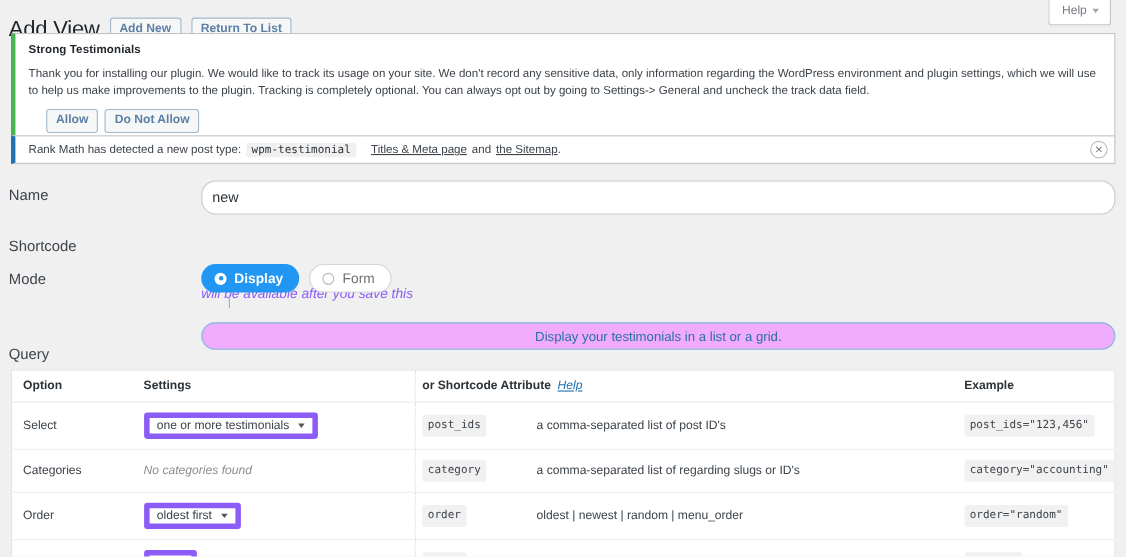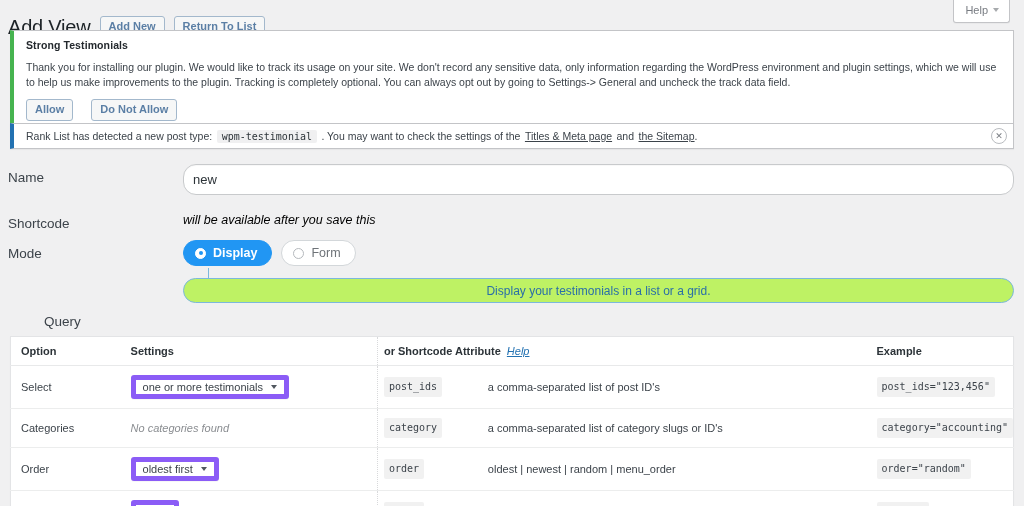--- a/index.html
+++ b/index.html
@@ -81,21 +81,21 @@
     display: flex; align-items: center;
   }
   .notice-title {
     font-size: 10.5px; font-weight: 700; color: #23282d;
     margin: 0 0 8px 0; line-height: 13px; letter-spacing: .1px;
   }
   .notice-body {
     font-size: 10.5px; line-height: 15px; color: #3c434a;
     margin: 0 0 9px 0; max-width: 985px;
   }
-  .notice-actions { display: flex; gap: 18px; }
+  .notice-actions { display: flex; gap: 6px; margin-left: 16px; }
   .notice-info .ntext { font-size: 10.5px; line-height: 14px; color: #3c434a; }
   .mono-chip {
     font-family: "DejaVu Sans Mono", monospace;
     font-size: 10px;
     background: #f0f0f1;
     border-radius: 2px;
     padding: 1px 5px;
     color: #2c3338;
   }
   .notice-info a { color: #2271b1; text-decoration: underline; }
@@ -123,21 +123,21 @@
     background: #fff;
     font-size: 13px;
     color: #2c3338;
     padding: 3px 9px;
     font-family: "Liberation Sans", sans-serif;
     outline: none;
     box-shadow: 0 1px 1px rgba(0,0,0,.03) inset;
   }
   .row-shortcode { top: 210px; }
   .shortcode-val {
-    font-size: 12.5px; font-style: italic; color: #000000; line-height: 18px; padding-top: 1px;
+    font-size: 12.5px; font-style: italic; color: #8b5cf6; line-height: 18px; padding-top: 1px; margin-top: 47px;
   }
 
   
   .row-mode { top: 240px; }
   .mode-group { display: flex; gap: 9px; align-items: flex-end; }
   .mode-pill {
     display: flex; align-items: center; gap: 7px;
     height: 26px; padding: 0 14px 0 11px;
     border: 1px solid #d3d7da; border-radius: 14px;
     background: #fff; cursor: pointer;
@@ -160,32 +160,32 @@
     left: 2.5px; top: 2.5px; width: 4px; height: 4px;
     border-radius: 50%; background: #2196f3;
   }
 
   
   .callout-wrap { position: absolute; top: 268px; left: 183px; right: 10px; }
   .callout-stem {
     position: absolute; left: 25px; top: 0; width: 1px; height: 12px; background: #7cb8dd;
   }
   .callout {
-    position: absolute; top: 10px; left: 0; right: 0;
+    position: absolute; top: 25px; left: 0; right: 0;
     height: 25px;
     border: 1px solid #7cb8dd; border-radius: 14px;
-    background: #bef264;
+    background: #f0abfc;
     display: flex; align-items: center; justify-content: center;
     font-size: 12px; color: #2a6fa8;
   }
 
   
   .section-title {
     position: absolute; top: 313px; left: 8px;
-    font-size: 13.5px; color: #3c434a; line-height: 18px; margin-left: 36px;
+    font-size: 13.5px; color: #3c434a; line-height: 18px;
   }
   .qtable {
     position: absolute; top: 336px; left: 10px; right: 10px;
     background: #fff;
     border: 1px solid #e3e4e6;
     border-collapse: collapse;
     width: 1004px;
     box-shadow: 0 1px 1px rgba(0,0,0,.03);
   }
   .qtable td, .qtable th { text-align: left; vertical-align: middle; }
@@ -254,23 +254,23 @@
   <div class="notice notice-success">
     <div class="notice-title">Strong Testimonials</div>
     <p class="notice-body">Thank you for installing our plugin. We would like to track its usage on your site. We don't record any sensitive data, only information regarding the WordPress environment and plugin settings, which we will use to help us make improvements to the plugin. Tracking is completely optional. You can always opt out by going to Settings-&gt; General and uncheck the track data field.</p>
     <div class="notice-actions">
       <span class="btn-sec">Allow</span>
       <span class="btn-sec">Do Not Allow</span>
     </div>
   </div>
 
   <div class="notice notice-info">
-    <span class="ntext">Rank List has detected a new post type:</span>&nbsp;
+    <span class="ntext">Rank Math has detected a new post type:</span>&nbsp;
     <span class="mono-chip">wpm-testimonial</span>&nbsp;
-    <span class="ntext">. You may want to check the settings of the</span>&nbsp;
+    &nbsp;
     <a class="ntext" href="#">Titles &amp; Meta page</a>&nbsp;
     <span class="ntext">and</span>&nbsp;
     <a class="ntext" href="#">the Sitemap</a><span class="ntext">.</span>
     <span class="dismiss">
         <span class="x">✕</span>
       </span>
   </div>
 
   <div class="form-row row-name">
     <div class="form-label">Name</div>
@@ -332,21 +332,21 @@
         </td>
       </tr>
       <tr>
         <td class="col-opt">Categories</td>
         <td class="col-set">
           <span class="muted-italic">No categories found</span>
         </td>
         <td class="col-attr">
           <span class="code-chip">category</span>
         </td>
-        <td class="col-desc">a comma-separated list of category slugs or ID's</td>
+        <td class="col-desc">a comma-separated list of regarding slugs or ID's</td>
         <td class="col-ex">
           <span class="code-chip">category="accounting"</span>
         </td>
       </tr>
       <tr>
         <td class="col-opt">Order</td>
         <td class="col-set">
           <span class="sel">
             <span>oldest first</span>
             <span class="chev"></span>

